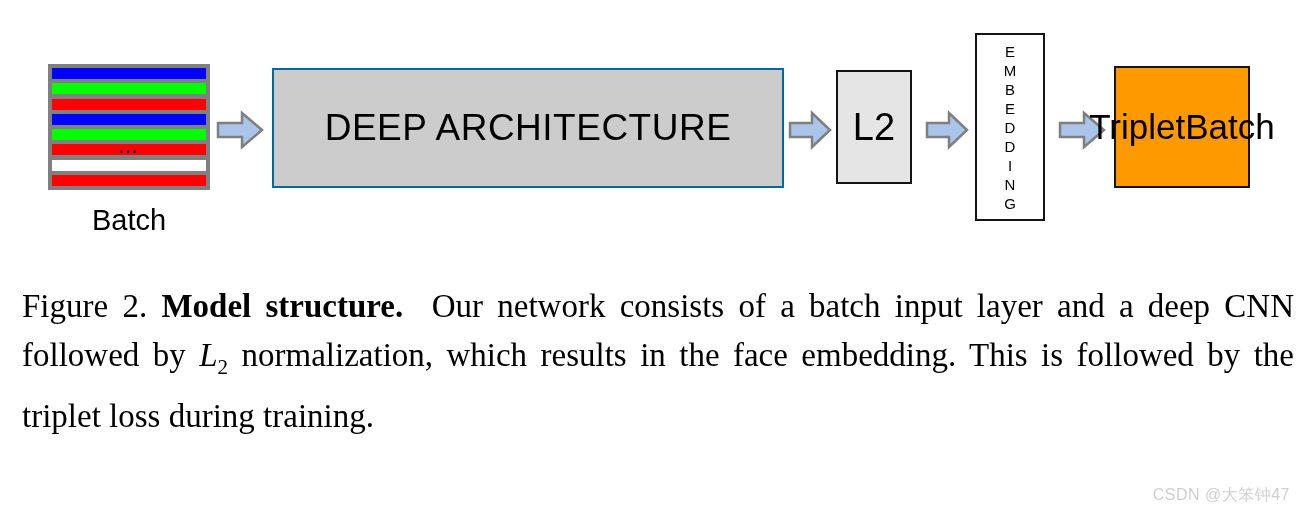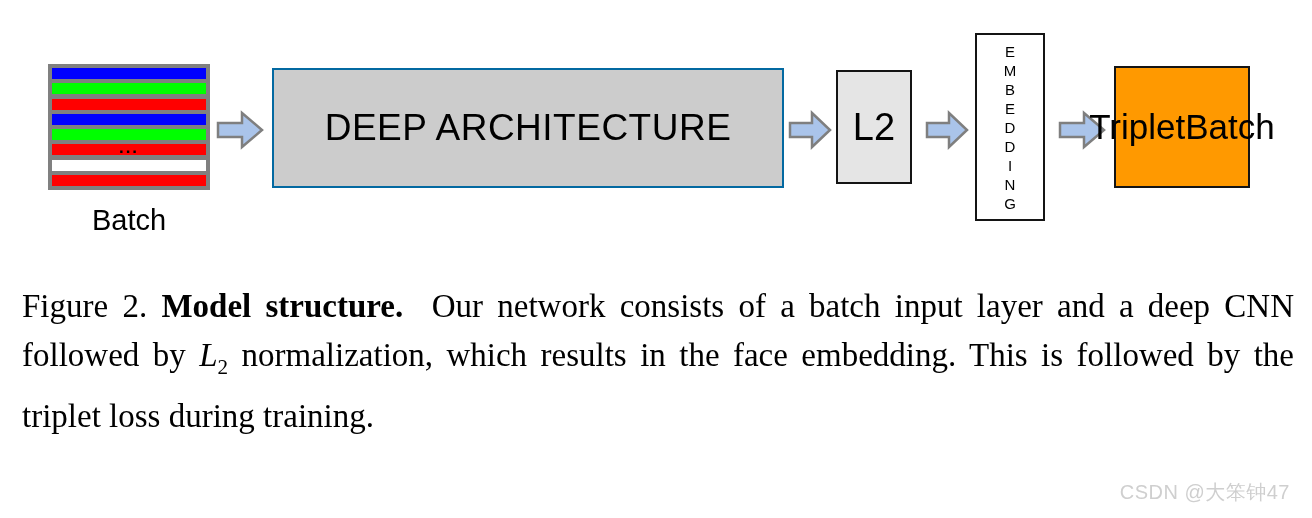--- a/index.html
+++ b/index.html
@@ -182,21 +182,21 @@
     font-style: normal;
     font-size: 0.64em;
   }
 
   
   #watermark {
     position: absolute;
     right: 22px;
     bottom: 12px;
     font-family: "Liberation Sans", sans-serif;
-    font-size: 20px;
+    font-size: 16px;
     color: #cfcfcf;
     letter-spacing: 0.5px;
     white-space: nowrap;
   }
 </style>
 </head>
 <body>
 
 <div id="diagram">
 

